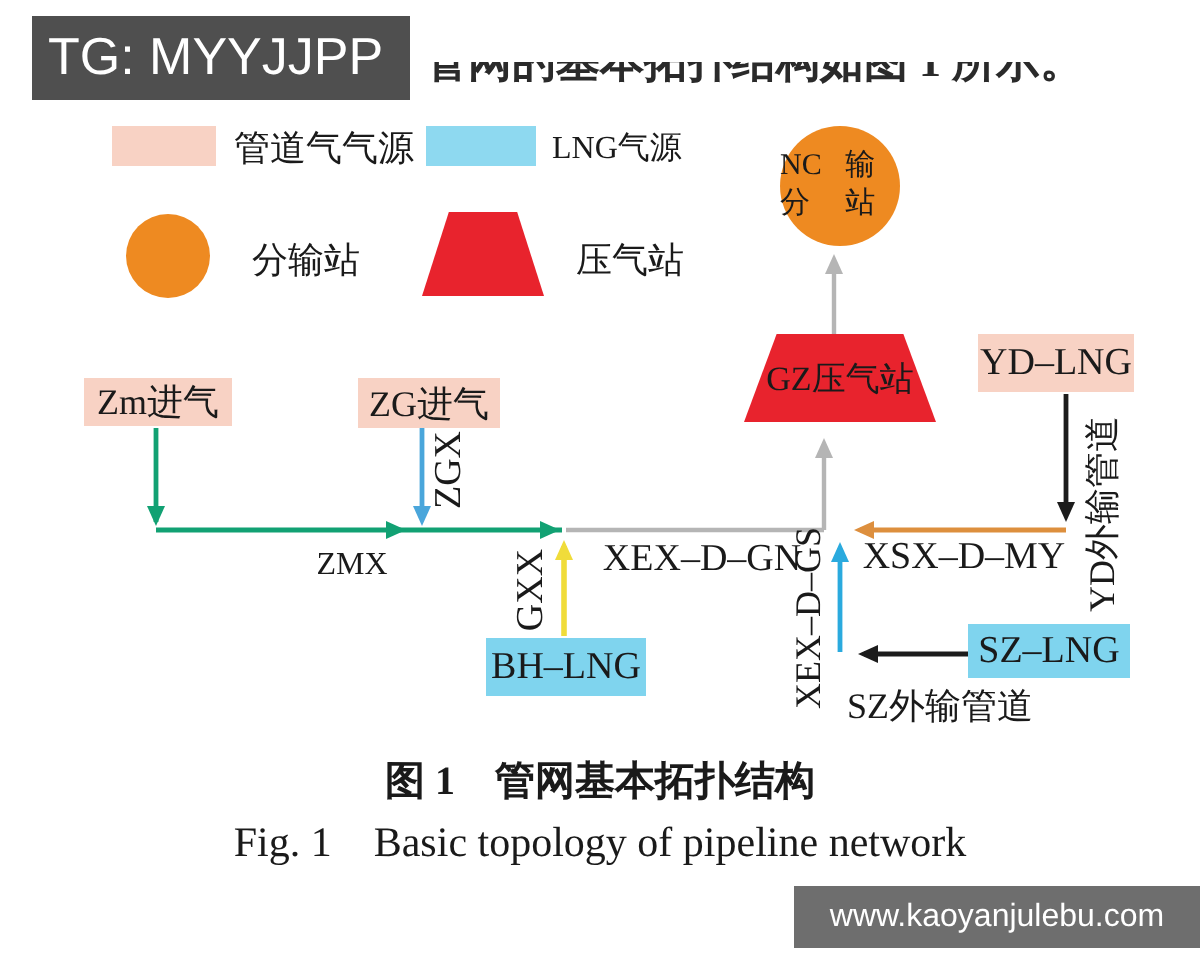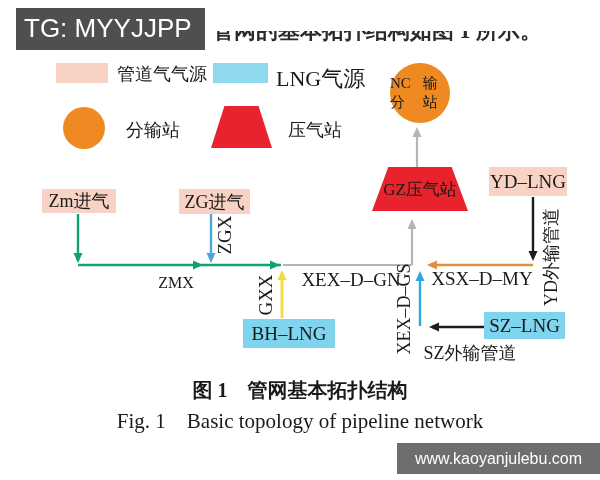--- a/index.html
+++ b/index.html
@@ -17,35 +17,35 @@
   
   #top-clip{left:58px;top:31px;width:482px;height:16px;overflow:hidden;}
   #top-clip span{display:block;margin-top:-15px;font-size:22px;font-weight:bold;
     white-space:nowrap;color:#2a2a2a;}
 
   
   .swatch{height:20px;}
   #legend-swatch-pipeline{left:56px;top:63px;width:52px;background:#f8d2c4;}
   #legend-swatch-lng{left:213px;top:63px;width:55px;background:#8ed9f0;}
   #legend-label-pipeline{left:117px;top:62px;font-size:18px;}
-  #legend-label-lng{left:276px;top:64px;font-size:22px;}
+  #legend-label-lng{left:276px;top:64px;font-size:16px;}
   #legend-circle{left:63px;top:107px;width:42px;height:42px;border-radius:50%;background:#ee8a21;}
   #legend-label-dist{left:126px;top:118px;font-size:18px;}
   #legend-trapezoid{left:211px;top:106px;width:61px;height:42px;background:#e8232d;
     clip-path:polygon(22% 0,78% 0,100% 100%,0 100%);}
   #legend-label-comp{left:288px;top:118px;font-size:18px;}
 
   
   .nodebox{display:flex;align-items:center;justify-content:center;font-size:18px;}
   .pink{background:#f8d2c4;}
   .blue{background:#7fd4ee;}
   #node-zm{left:42px;top:189px;width:74px;height:24px;text-align:right;}
   #node-zg{left:179px;top:189px;width:71px;height:25px;}
   #node-yd{left:489px;top:167px;width:78px;height:29px;font-size:19px;}
-  #node-bh{left:243px;top:319px;width:92px;height:29px;font-size:19px;}
+  #node-bh{left:243px;top:319px;width:80px;height:29px;font-size:19px;}
   #node-sz{left:484px;top:312px;width:81px;height:27px;font-size:19px;}
   #node-nc{left:390px;top:63px;width:60px;height:60px;border-radius:50%;background:#ee8a21;
     display:flex;flex-direction:row;align-items:center;justify-content:center;
     font-size:15px;line-height:1.25;}
   #node-gz{left:372px;top:167px;width:96px;height:44px;background:#e8232d;
     clip-path:polygon(17% 0,83% 0,100% 100%,0 100%);
     display:flex;align-items:center;justify-content:center;font-size:17px;}
 
   
   .elabel{font-size:19px;text-align:center;white-space:nowrap;}

